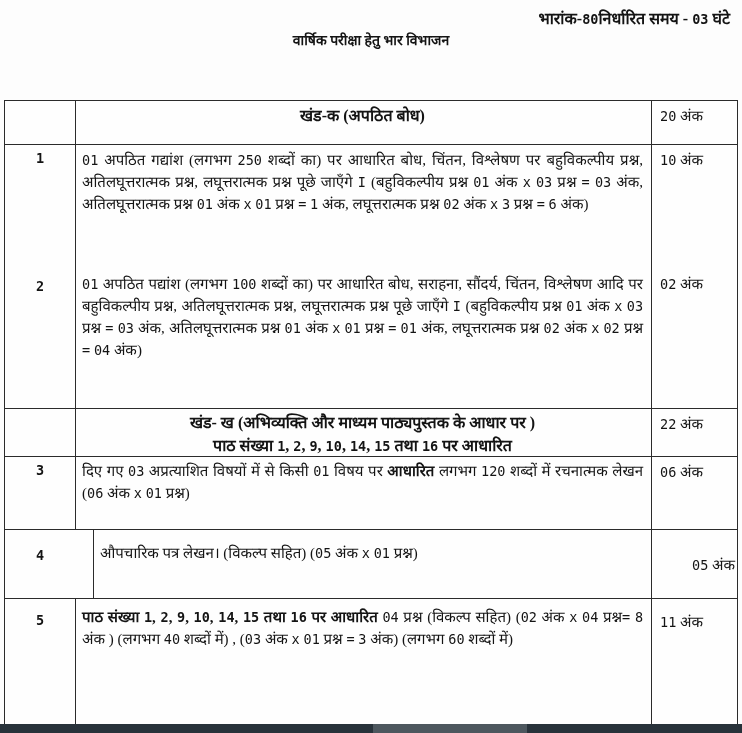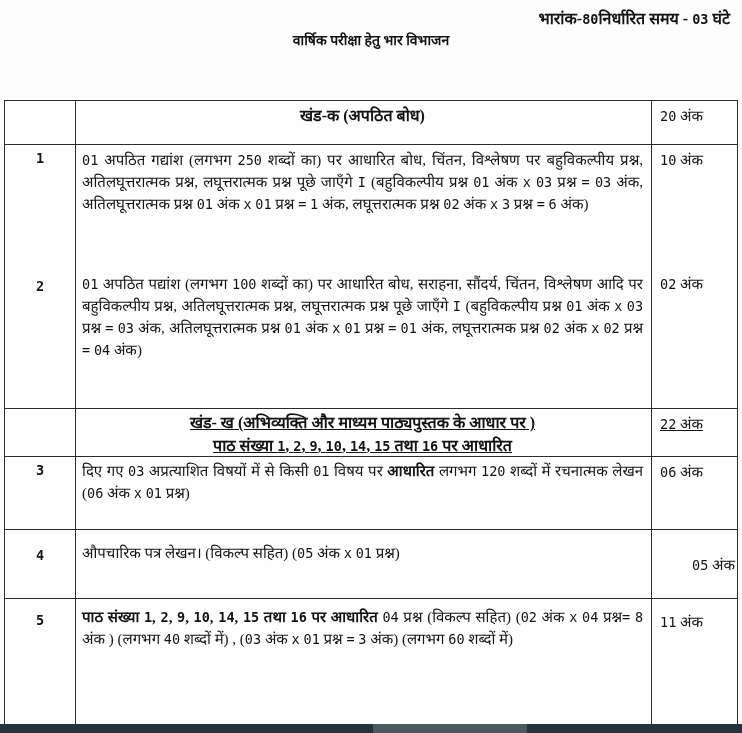--- a/index.html
+++ b/index.html
@@ -38,26 +38,26 @@
   .c2{padding:3px 8px 0 6px;font-size:15px;line-height:22px;text-align:justify;}
   .c3{padding:4px 2px 0 8px;font-size:15px;white-space:nowrap;}
   .sec-title{text-align:center;font-weight:bold;font-size:16px;line-height:23px;}
   .num{padding-top:4px;}
   
   .sub-top{height:124px;}
   .sub-bottom{}
   
   .r-secA{height:43px;}
   .r-items12{height:264px;}
-  .r-secB{height:48px;text-decoration:underline;}
+  .r-secB{height:48px;}
   .r-item3{height:73px;}
   .r-item4{height:69px;}
   .r-item5{height:141px;}
   .r-item4 .c1{padding-top:16px;}
-  .r-item4 .c2{padding-top:12px;}
+  .r-item4 .c2{padding-top:12px;margin-left:18px;}
   .r-item4 .c3{padding-top:24px;text-align:right;}
   .r-item5 .c1{padding-top:12px;}
   .r-item5 .c2{padding-top:7px;}
   .r-item5 .c3{padding-top:12px;}
   .mono{font-family:"DejaVu Sans Mono","Liberation Mono",monospace;font-size:13.5px;}
   .bold{font-weight:bold;}
   
   .hscrollbar{
     position:absolute;left:0;bottom:0;width:742px;height:9px;
     background:#28323a;

